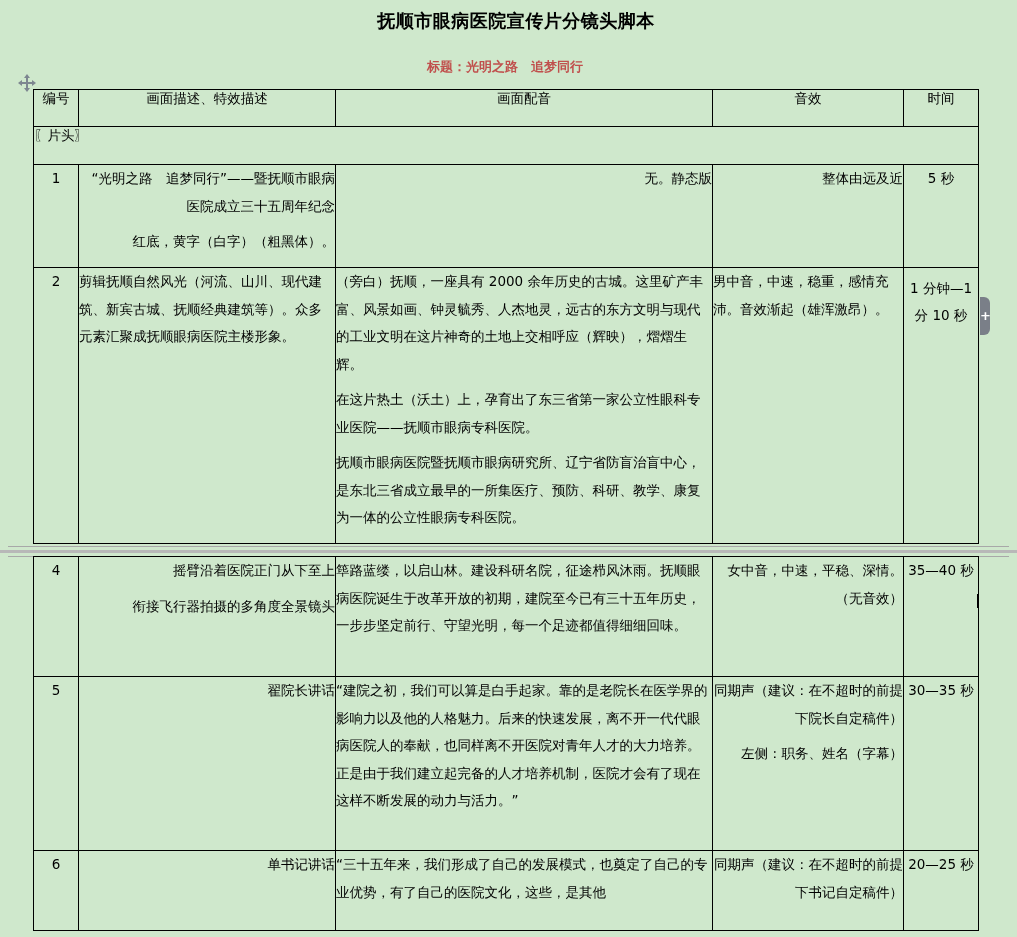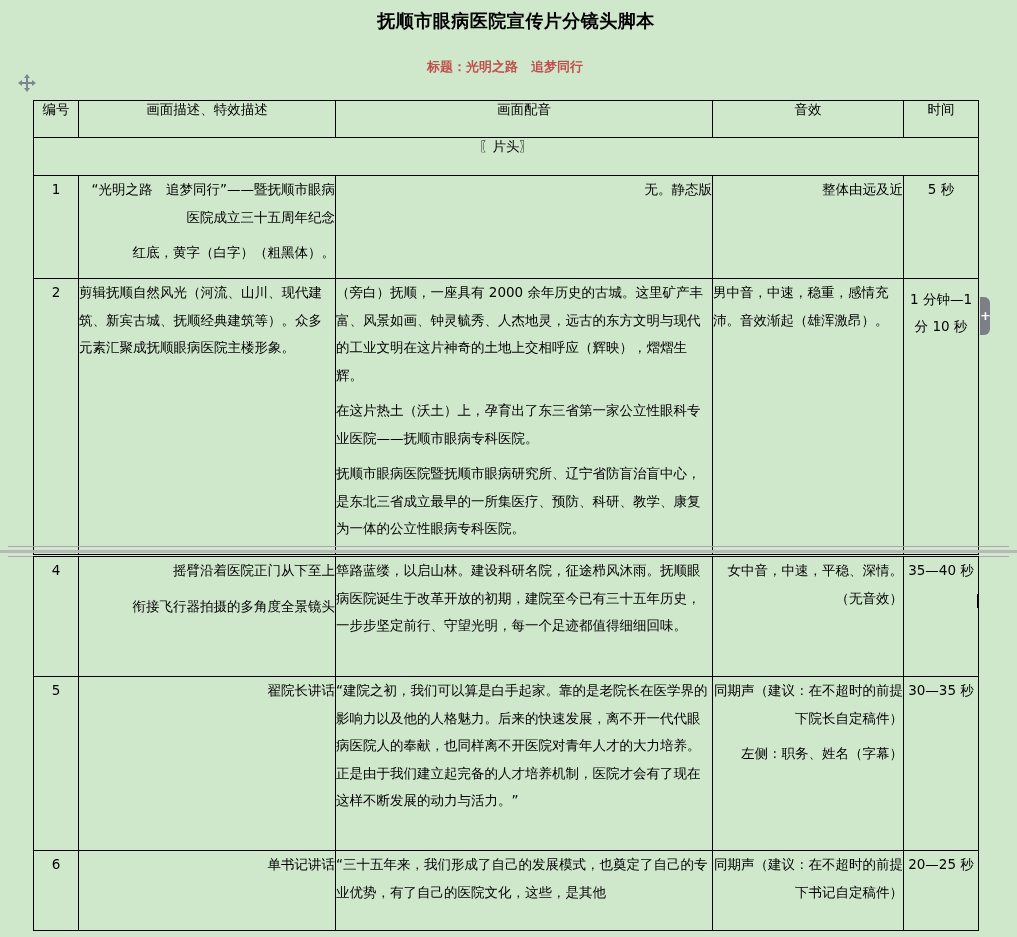--- a/index.html
+++ b/index.html
@@ -20,29 +20,29 @@
   .move-handle {
     position:absolute; left:18px; top:74px; width:18px; height:18px;
   }
   table.script {
     position:absolute; left:33px; border-collapse:collapse; table-layout:fixed;
     font-size:13.5px;
   }
   table.script td {
     border:1.5px solid #000; vertical-align:top; padding:0;
   }
-  .t1 { top:100px; }
+  .t1 { top:89px; }
   .t2 { top:556px; }
   col.c-no { width:45px; }
   col.c-desc { width:257px; }
   col.c-vo { width:377px; }
   col.c-sfx { width:191px; }
   col.c-time { width:75px; }
   .hdr td { height:36px; vertical-align:middle; text-align:center; }
-  .sec td { height:37px; vertical-align:middle; text-align:center; }
+  .sec td { height:37px; vertical-align:middle; }
   .cell-center { text-align:right; }
   .cell { padding:7px 6px 0 7px; line-height:27.5px; }
   .cell p { margin:0 0 8px 0; }
   .cell p:last-child { margin-bottom:0; }
   .num { text-align:center; padding-top:7px; line-height:27px; }
   .page-break {
     position:absolute; left:0; top:546px; width:1017px; height:10px;
   }
   .pb-line1 { position:absolute; left:8px; right:8px; top:0; height:1px; background:#a8a8a8; }
   .pb-band { position:absolute; left:0; right:0; top:4px; height:3px; background:#b8b8b8; }

